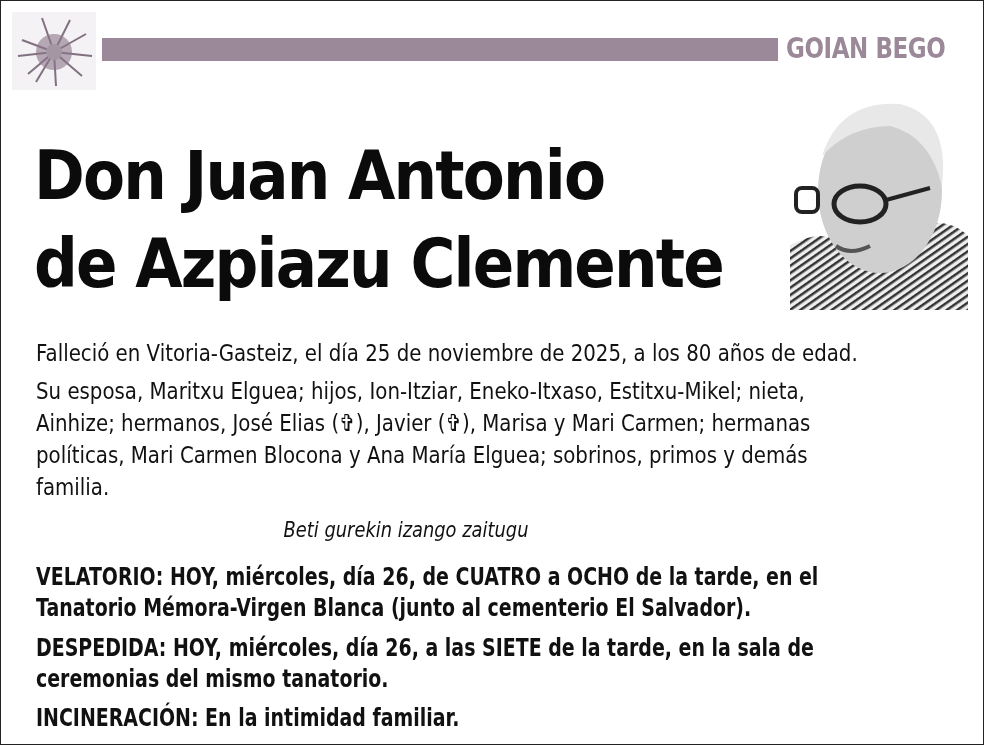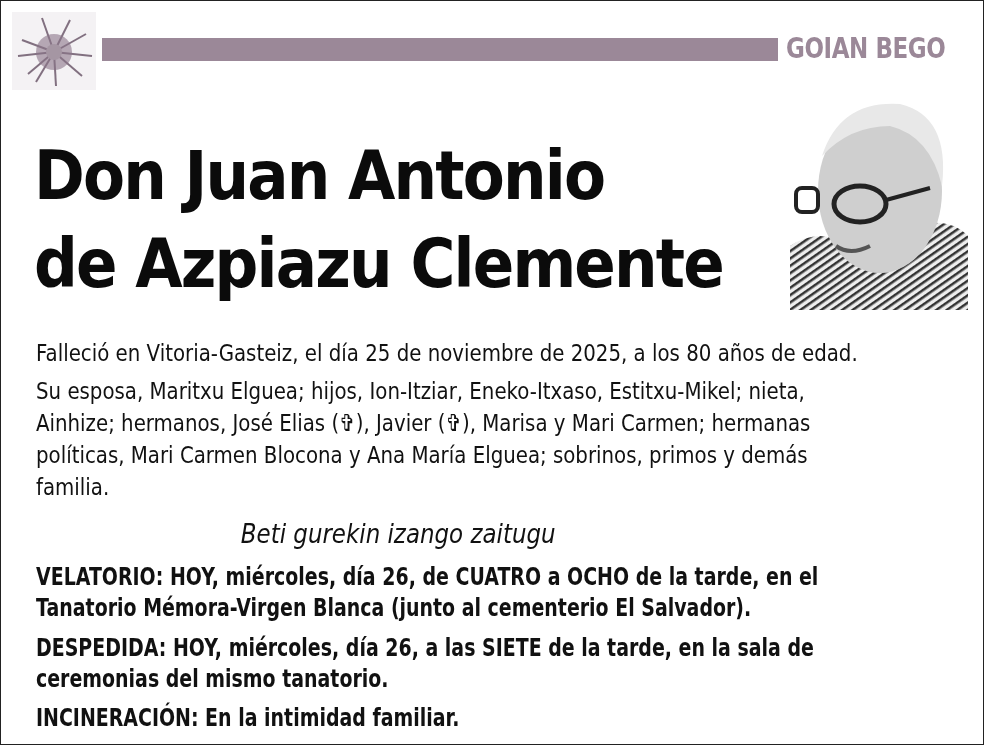--- a/index.html
+++ b/index.html
@@ -4,21 +4,21 @@
 <style>
   html, body { margin:0; padding:0; background:#fff; }
   body { width:984px; height:745px; overflow:hidden; position:relative; font-family:"Liberation Sans", sans-serif; color:#111; }
   .frame { position:absolute; left:0; top:0; width:982px; height:743px; border:1px solid #222; box-sizing:content-box; }
   .logo { position:absolute; left:12px; top:12px; width:84px; height:78px; }
   .bar { position:absolute; left:102px; top:38px; width:676px; height:23px; background:#9b8898; }
   .brand { position:absolute; left:786px; top:32px; font-weight:bold; font-size:28px; letter-spacing:-0.5px; color:#9b8898; font-family:"DejaVu Sans", sans-serif; transform:scaleX(0.82); transform-origin:left top; white-space:nowrap; }
   .title { position:absolute; left:34px; top:132px; font-weight:bold; font-size:68px; line-height:88px; letter-spacing:-2px; color:#0b0b0b; font-family:"DejaVu Sans", sans-serif; transform:scaleX(0.9); transform-origin:left top; white-space:nowrap; }
   .photo { position:absolute; left:790px; top:96px; width:178px; height:214px; }
   .p { position:absolute; left:36px; font-size:23px; line-height:31px; color:#111; font-family:"DejaVu Sans", sans-serif; transform:scaleX(0.86); transform-origin:left top; white-space:nowrap; }
-  .motto { position:absolute; top:518px; left:0; width:796px; text-align:center; font-style:italic; font-size:27px; font-family:"DejaVu Sans", sans-serif; }
+  .motto { position:absolute; top:518px; left:8px; width:796px; text-align:center; font-style:italic; font-size:21px; font-family:"DejaVu Sans", sans-serif; }
   .motto span { display:inline-block; transform:scaleX(0.85); }
   .b { position:absolute; left:36px; font-weight:bold; font-size:24px; line-height:31px; color:#111; font-family:"DejaVu Sans", sans-serif; transform:scaleX(0.79); transform-origin:left top; white-space:nowrap; }
 </style>
 </head>
 <body>
 
 <div class="frame"></div>
 
 <svg class="logo" viewBox="0 0 84 78">
   <rect width="84" height="78" fill="#f4f2f4"></rect>

